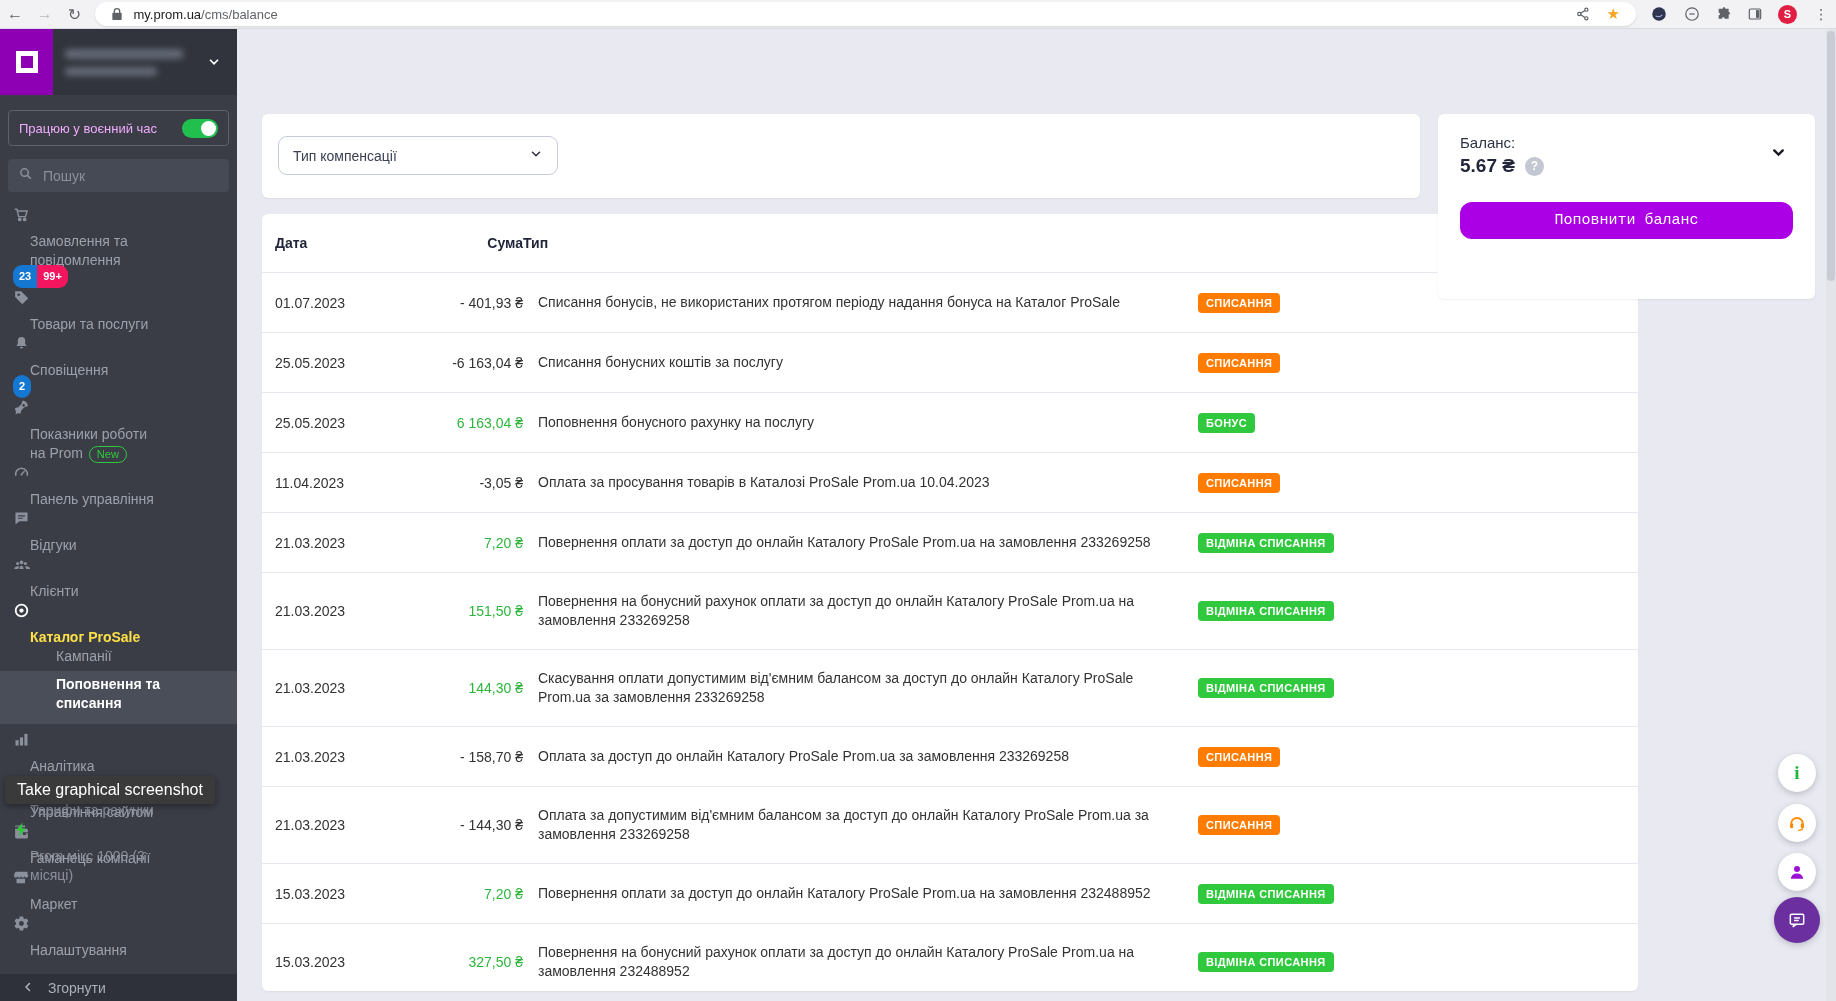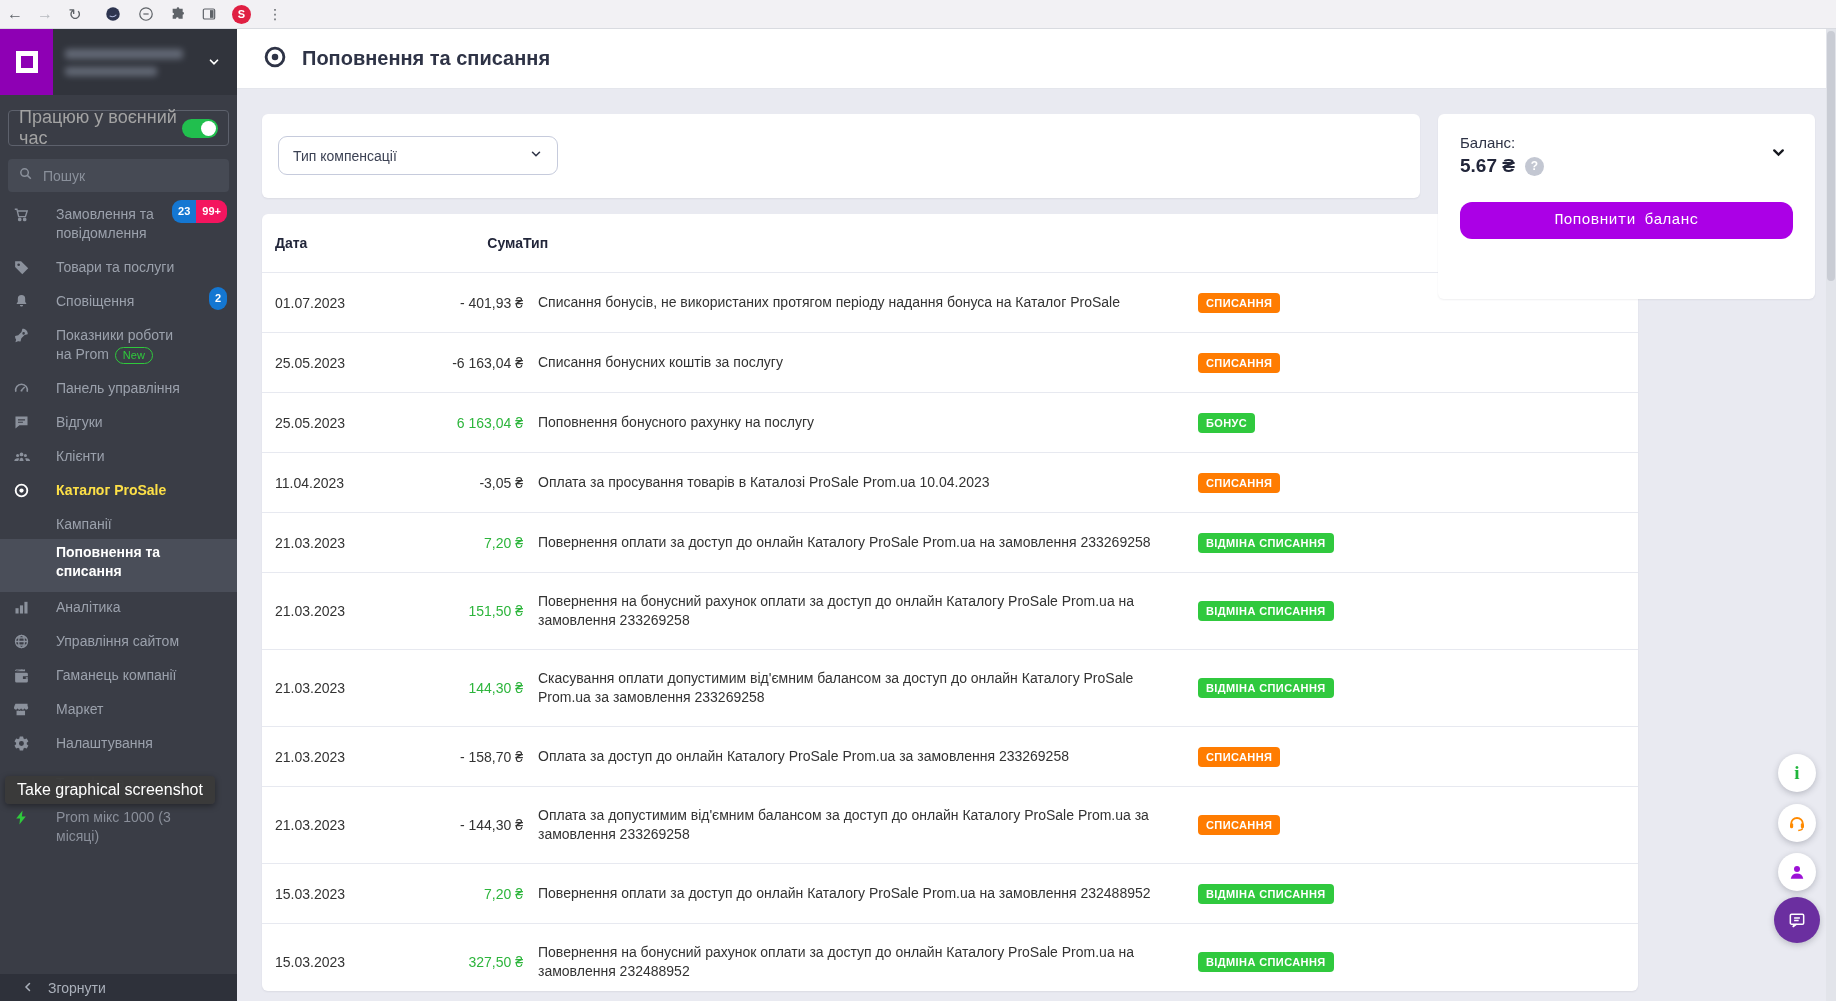--- a/index.html
+++ b/index.html
@@ -36,32 +36,32 @@
   .logo-sq { width:22px; height:22px; border:5px solid #fff; }
   .company { flex:1; padding-left:12px; }
   .blur-bar { background:#737a88; border-radius:3px; filter:blur(3px); opacity:.75; }
   .blur-bar.b1 { width:118px; height:10px; margin-bottom:8px; }
   .blur-bar.b2 { width:92px; height:9px; }
   .sb-chevron { margin-right:16px; color:#fff; }
   .sb-chevron svg { width:14px; height:14px; }
 
   .war-box { position:absolute; top:81px; left:8px; width:221px; height:36px; border:1px solid #5d616c;
              border-radius:4px; display:flex; align-items:center; padding:0 10px; cursor:pointer; }
-  .war-label { flex:1; color:#a3a3a3; font-size:18px; }
+  .war-label { flex:1; color:#f0abfc; font-size:13px; }
   .toggle { width:36px; height:19px; border-radius:10px; background:var(--toggle-green,#21bf4e); position:relative; }
   .toggle::after { content:""; position:absolute; right:2px; top:2px; width:15px; height:15px; border-radius:50%; background:#fff; }
 
   .sb-search { position:absolute; top:130px; left:8px; width:221px; height:33px; background:#464a54;
                border-radius:4px; display:flex; align-items:center; padding:0 10px; gap:10px; }
   .sb-search .icon svg { width:15px; height:15px; }
   .sb-search-ph { color:#8a909b; font-size:14px; }
 
   .menu { position:absolute; top:176px; left:0; width:237px; }
   .mi { display:flex; align-items:flex-start; padding:0 10px 0 13px; min-height:34px; cursor:pointer;
-        font-size:14px; line-height:19px; position:relative; }
+        font-size:14px; line-height:19px; position:relative;flex-direction:column; }
   .mi .icon { width:26px; flex:0 0 26px; margin-top:1px; color:#8b919c; }
   .mi .icon svg { width:17px; height:17px; }
   .mi .lbl { flex:1; padding-left:17px; padding-top:0; }
   .mi.double { min-height:53px; }
   .mi.white { color:#fde047; font-weight:bold; }
   .mi.white .icon { color:#fff; }
   .mi.sub { padding-left:56px; }
   .mi.sub .lbl { padding-left:0; }
   .mi.active { background:#4a4e59; color:#fff; padding-top:4px; padding-bottom:10px; margin:-10px 0 6px; }
   .badges { display:flex; margin-top:-5px; }
@@ -139,20 +139,39 @@
 </style>
 </head>
 <body>
 
 <div id="screen" style="--accent-purple: #ab00e6; --logo-purple: #8e00b4; --badge-orange: #ff7c01; --badge-green: #30c93e; --amount-green: #2db53c; --badge-blue: #1477d2; --badge-red: #f4155f; --toggle-green: #21bf4e;">
 
   <div class="browser">
     <span class="nav-ico">←</span>
     <span class="nav-ico dis">→</span>
     <span class="nav-ico">↻</span>
+    <div class="omnibox">
+      <span class="lock icon16">
+        <svg viewBox="0 0 24 24" fill="#5f6368">
+            <path d="M7 10V8a5 5 0 0 1 10 0v2h1a1 1 0 0 1 1 1v9a1 1 0 0 1-1 1H6a1 1 0 0 1-1-1v-9a1 1 0 0 1 1-1h1zm2 0h6V8a3 3 0 0 0-6 0v2z"></path>
+          </svg>
+      </span>
+      <span class="url"><span>my.prom.ua</span><span class="path">/cms/balance</span></span>
+      <span class="ob-right">
+        <span class="icon16">
+          <svg viewBox="0 0 24 24" fill="none" stroke="#5f6368" stroke-width="1.8">
+              <circle cx="17" cy="5.5" r="2.4"></circle>
+              <circle cx="6.5" cy="12" r="2.4"></circle>
+              <circle cx="17" cy="18.5" r="2.4"></circle>
+              <path d="M8.7 10.8l6.1-4M8.7 13.2l6.1 4"></path>
+            </svg>
+        </span>
+        <span class="star">★</span>
+      </span>
+    </div>
     <div class="ext-row">
       <span class="icon18">
         <svg viewBox="0 0 24 24">
             <circle cx="12" cy="12" r="9" fill="#2d3550"></circle>
             <path d="M7.5 14.5c3 1.8 6.5 1.4 9-1.5" stroke="#aab4d8" stroke-width="1.5" fill="none"></path>
           </svg>
       </span>
       <span class="icon18">
         <svg viewBox="0 0 24 24" fill="none" stroke="#5f6368" stroke-width="1.6">
             <circle cx="12" cy="12" r="8.3"></circle>
@@ -332,29 +351,20 @@
         <span class="icon">
           <svg viewBox="0 0 24 24" fill="none" stroke="currentColor" stroke-width="3" stroke-linecap="round">
               <path d="M15 5l-7 7 7 7"></path>
             </svg>
         </span>
         <span>Згорнути</span>
       </div>
     </aside>
 
     <div class="main">
-      <div class="page-header">
-        <span class="icon">
-          <svg viewBox="0 0 24 24">
-              <circle cx="12" cy="12" r="8.2" fill="none" stroke="currentColor" stroke-width="2.6"></circle>
-              <circle cx="12" cy="12" r="3" fill="currentColor"></circle>
-            </svg>
-        </span>
-        <span class="page-title">Поповнення та списання</span>
-      </div>
 
       <div class="content">
 
         <section class="card filter-card">
           <div class="select">
             <span class="select-lbl">Тип компенсації</span>
             <span class="icon">
               <svg viewBox="0 0 24 24" fill="none" stroke="currentColor" stroke-width="2.6" stroke-linecap="round">
                   <path d="M6 9l6 6 6-6"></path>
                 </svg>

